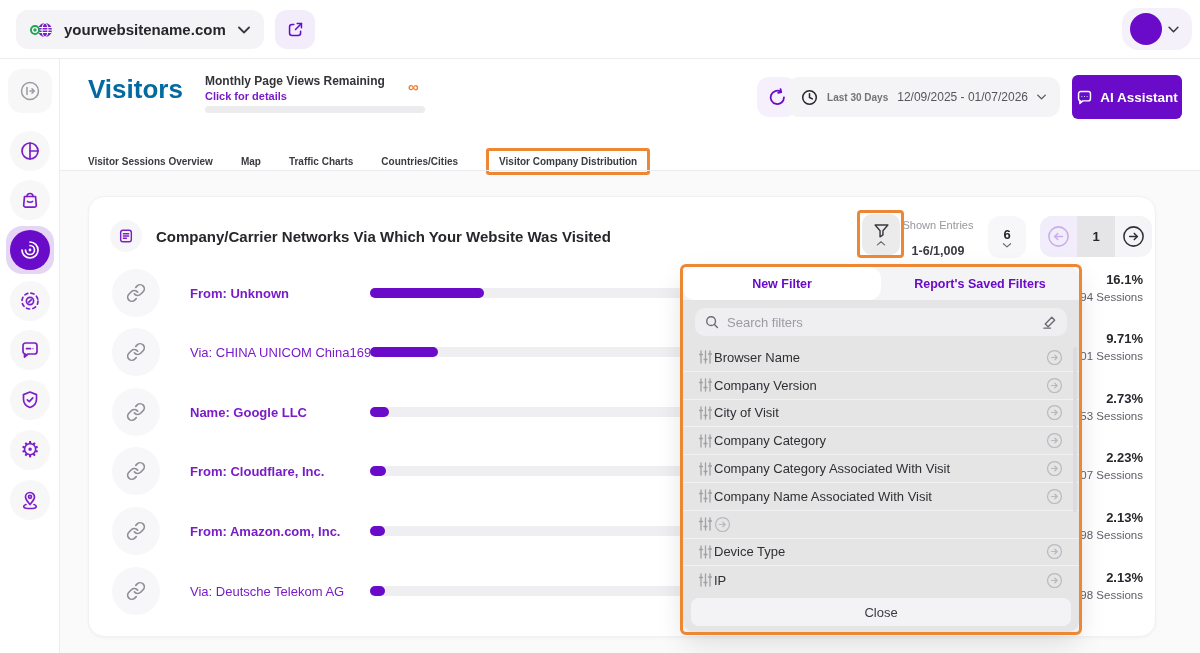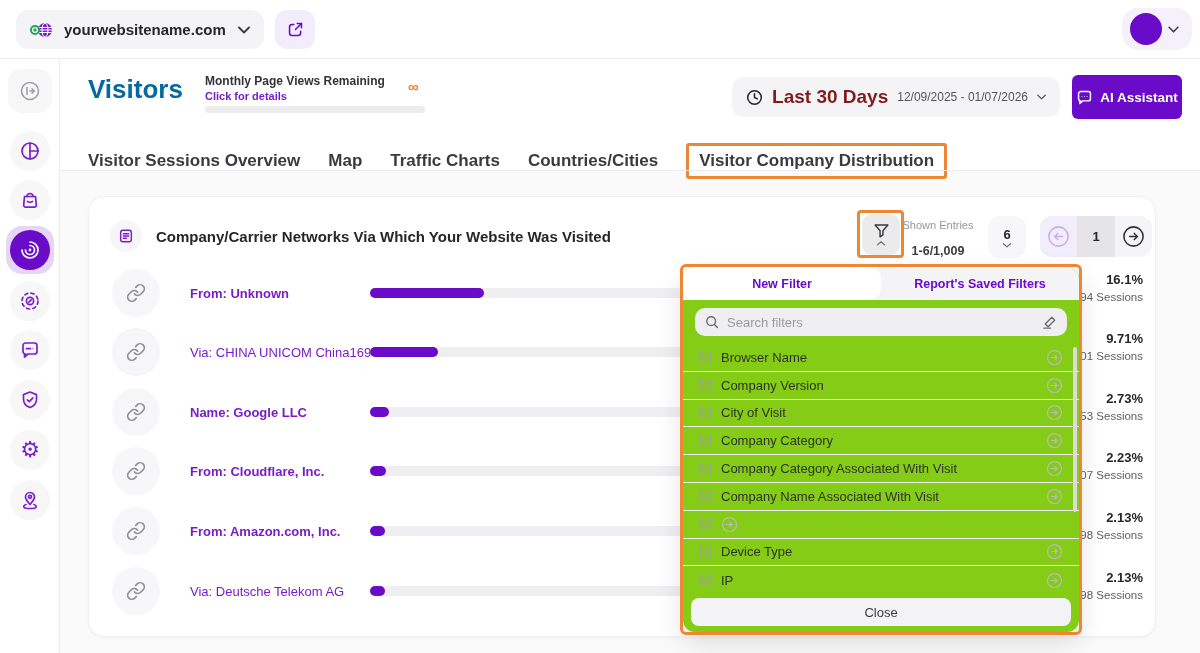--- a/index.html
+++ b/index.html
@@ -34,29 +34,29 @@
   
   .page-title { left:88px; top:74px; font-size:26px; font-weight:700; color:#0369a1; }
   .quota-label { left:205px; top:74px; font-size:12px; font-weight:700; color:#33343A; }
   .quota-link { left:205px; top:90px; font-size:11px; font-weight:600; color:#7A1BC9; cursor:pointer; }
   .quota-inf { left:408px; top:78px; font-size:15px; font-weight:700; color:#F07E2D; }
   .quota-bar { left:205px; top:106px; width:220px; height:7px; border-radius:4px; background:#ECECEE; }
   .refresh-btn { left:757px; top:77px; width:40px; height:40px; border-radius:12px; background:#F5F0FB;
     display:flex; align-items:center; justify-content:center; cursor:pointer; }
   .date-pill { right:140px; top:77px; height:40px; background:#F4F4F6; border-radius:12px;
     display:flex; align-items:center; padding:0 14px; gap:9px; cursor:pointer; }
-  .date-preset { font-size:19px; font-weight:700; color:#7f1d1d; }
+  .date-preset { font-size:10px; font-weight:700; color:#737373; }
   .date-range { font-size:12px; color:#55565C; }
   .ai-btn { left:1072px; top:75px; width:110px; height:44px; background:#6A0BC9; border-radius:6px;
     display:flex; align-items:center; justify-content:center; gap:7px; cursor:pointer; }
   .ai-btn span { color:#fff; font-size:13.5px; font-weight:700; }
 
   
   .tabs { left:88px; top:128px; height:40px; display:flex; align-items:center; gap:28px; }
-  .tab { font-size:17px; font-weight:600; color:#3A3B41; white-space:nowrap; cursor:pointer;margin-top:26px; }
+  .tab { font-size:10px; font-weight:600; color:#3A3B41; white-space:nowrap; cursor:pointer;margin-top:26px; }
   .tab-annotated { border:3px solid #ED8733; border-radius:3px; padding:5px 10px; }
   .tabs-divider { left:60px; top:170px; width:1140px; height:1px; background:#ECECEE; }
   .content-bg { left:60px; top:171px; width:1140px; height:482px; background:#FAFAFB; }
 
   
   .card { left:88px; top:196px; width:1068px; height:441px; background:#fff; border:1px solid #F1F1F3;
     border-radius:16px; box-shadow:0 1px 3px rgba(0,0,0,.04); z-index:1; }
   .card-icon { left:110px; top:220px; width:32px; height:32px; border-radius:50%; background:#F6F6F8;
     display:flex; align-items:center; justify-content:center; }
   .card-title { left:156px; top:228px; font-size:15px; font-weight:600; color:#26262B; }
@@ -82,32 +82,32 @@
     display:flex; align-items:center; justify-content:center; }
   .vrow .rlabel { position:absolute; left:78px; top:50%; transform:translateY(-50%); font-size:13px; color:#7A1BC9; white-space:nowrap; cursor:pointer; }
   .vrow .track { position:absolute; left:258px; top:19px; width:705px; height:10px; border-radius:5px; background:#EFEFF1; }
   .vrow .fill { height:10px; border-radius:5px; background:#6A0BC9; }
   .vrow .stats { position:absolute; right:0; top:3px; text-align:right; }
   .vrow .pct { font-size:13px; font-weight:700; color:#26262B; }
   .vrow .sess { font-size:11.5px; color:#606169; margin-top:4px; white-space:nowrap; }
 
   
   .panel-annot { left:680px; top:264px; width:402px; height:371px; border:3px solid #ED8733; border-radius:6px; z-index:22; }
-  .panel { left:683px; top:267px; width:396px; height:365px; background:#84cc16; border-radius:12px;
+  .panel { left:683px; top:267px; width:396px; height:365px; background:#e5e5e5; border-radius:12px;
     box-shadow:0 10px 28px rgba(0,0,0,.13); z-index:21; }
   .panel-tabs { position:absolute; left:0; top:0; width:396px; height:33px; background:#F4F4F6; border-radius:12px 12px 0 0; display:flex; }
   .panel-tab { flex:1; display:flex; align-items:center; justify-content:center; font-size:12.5px; font-weight:700; color:#6A0BC9; cursor:pointer; }
   .panel-tab.active { background:#fff; border-radius:12px; }
   .panel-search { position:absolute; left:12px; top:41px; width:372px; height:28px; background:#EFEFF1; border-radius:10px;
     display:flex; align-items:center; padding:0 10px; gap:8px; }
   .panel-search input { flex:1; border:none; outline:none; background:transparent; font-size:13px; color:#3A3B41;
     font-family:"Liberation Sans", sans-serif; }
   .panel-search input::placeholder { color:#9B9BA1; }
   .panel-list { position:absolute; left:0; top:77px; width:396px; }
-  .f-item { height:27.8px; display:flex; align-items:center; padding:0 16px; gap:9px; border-bottom:1px solid #F2F2F4; cursor:pointer; }
+  .f-item { height:27.8px; display:flex; align-items:center; padding:0 16px; gap:2px; border-bottom:1px solid #F2F2F4; cursor:pointer; }
   .f-item .flabel { flex:1; font-size:13px; color:#2F3035; }
   .panel-scrollbar { position:absolute; right:2px; top:80px; width:4px; height:165px; background:#DCDCDF; border-radius:2px; }
   .panel-close { position:absolute; left:8px; bottom:6px; width:380px; height:28px; background:#F3F3F5; border-radius:8px;
     display:flex; align-items:center; justify-content:center; font-size:13px; color:#3A3B41; cursor:pointer; }
 
   svg { display:block; }
 </style>
 </head>
 <body>
 

